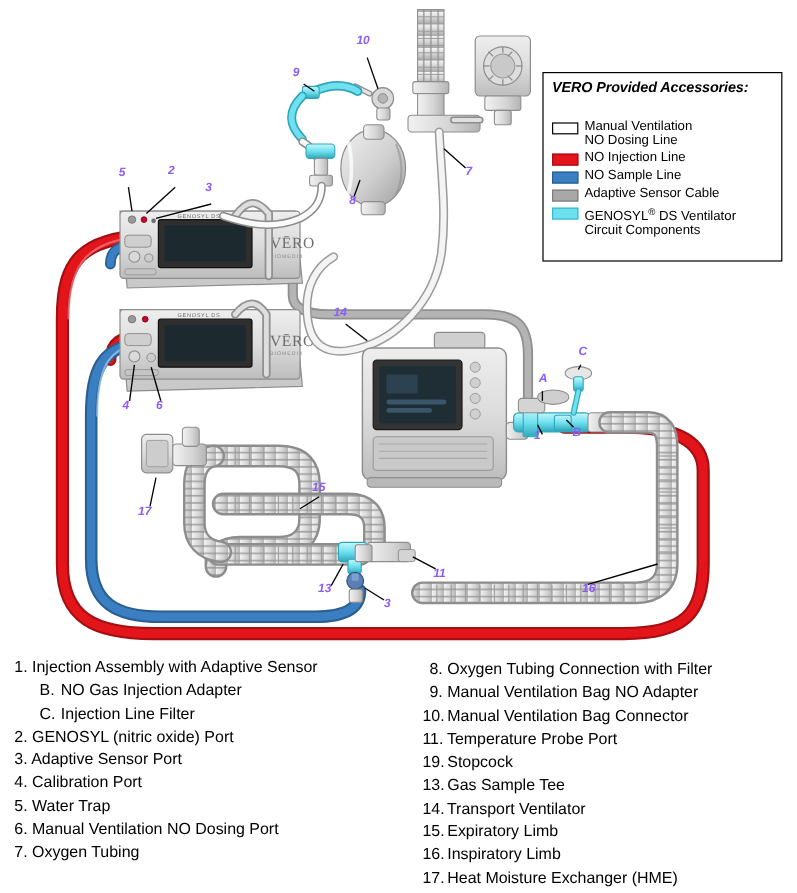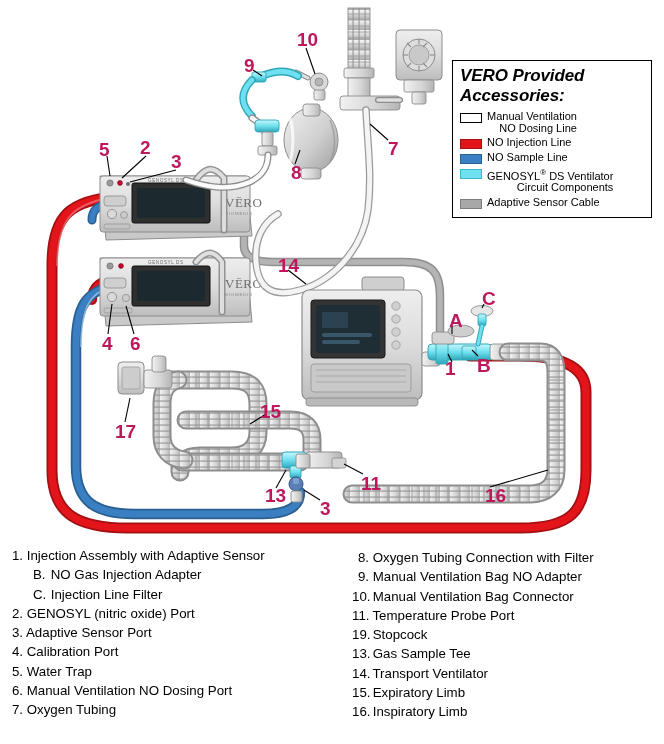--- a/index.html
+++ b/index.html
@@ -17,48 +17,48 @@
     background: #ffffff;
   }
   #diagram {
     position: absolute;
     left: 0; top: 0;
     width: 664px;
     height: 540px;
   }
   .lbl {
     position: absolute;
-    font-size: 19px;
+    font-size: 10px;
     font-weight: bold;
-    color: #be185d;
+    color: #8b5cf6;
     line-height: 1;
     white-space: nowrap;
+    font-style: italic;
   }
   
   #legend {
     position: absolute;
     left: 452px; top: 60px;
     width: 200px; height: 158px;
     border: 1px solid #000;
     background: #fff;
     padding: 5px 6px 4px 7px;
   }
   #legend .ltitle {
-    font-size: 17px;
+    font-size: 12px;
     font-weight: bold;
     font-style: italic;
     color: #000;
-    margin-bottom: 5px;
+    margin-bottom: 20px;
     letter-spacing: -0.1px;
   }
   #legend .lrow {
     display: flex;
     align-items: flex-start;
     margin-bottom: 3px;
-    text-align: right;
   }
   #legend .swatch {
     width: 22px; height: 10px;
     margin-right: 5px;
     flex: 0 0 auto;
     margin-top: 2px;
   }
   #legend .ltext {
     font-size: 11px;
     line-height: 11.6px;
@@ -457,27 +457,27 @@
       <span class="swatch" style="background:#e3151b; border:1px solid #a30f13;"></span>
       <span class="ltext">NO Injection Line</span>
     </div>
 
     <div class="lrow">
       <span class="swatch" style="background:#3a7fc1; border:1px solid #2b5f92;"></span>
       <span class="ltext">NO Sample Line</span>
     </div>
 
     <div class="lrow">
+      <span class="swatch" style="background:#a8a8a8; border:1px solid #7d7d7d;"></span>
+      <span class="ltext">Adaptive Sensor Cable</span>
+    </div>
+
+    <div class="lrow">
       <span class="swatch" style="background:#6fe0ef; border:1px solid #39b9cc;"></span>
       <span class="ltext">GENOSYL<span class="sup">®</span> DS Ventilator<br>Circuit Components</span>
-    </div>
-
-    <div class="lrow">
-      <span class="swatch" style="background:#a8a8a8; border:1px solid #7d7d7d;"></span>
-      <span class="ltext">Adaptive Sensor Cable</span>
     </div>
   </div>
 
   <div id="captions">
     <div id="col-left">
       <div class="cap"><span class="num">1.</span> <span>Injection Assembly with Adaptive Sensor</span></div>
       <div class="cap sub"><span class="num">B.</span> <span>NO Gas Injection Adapter</span></div>
       <div class="cap sub"><span class="num">C.</span> <span>Injection Line Filter</span></div>
       <div class="cap"><span class="num">2.</span> <span>GENOSYL (nitric oxide) Port</span></div>
       <div class="cap"><span class="num">3.</span> <span>Adaptive Sensor Port</span></div>
@@ -490,16 +490,17 @@
     <div id="col-right">
       <div class="cap"><span class="num">8.</span> <span>Oxygen Tubing Connection with Filter</span></div>
       <div class="cap"><span class="num">9.</span> <span>Manual Ventilation Bag NO Adapter</span></div>
       <div class="cap"><span class="num">10.</span> <span>Manual Ventilation Bag Connector</span></div>
       <div class="cap"><span class="num">11.</span> <span>Temperature Probe Port</span></div>
       <div class="cap"><span class="num">19.</span> <span>Stopcock</span></div>
       <div class="cap"><span class="num">13.</span> <span>Gas Sample Tee</span></div>
       <div class="cap"><span class="num">14.</span> <span>Transport Ventilator</span></div>
       <div class="cap"><span class="num">15.</span> <span>Expiratory Limb</span></div>
       <div class="cap"><span class="num">16.</span> <span>Inspiratory Limb</span></div>
+      <div class="cap"><span class="num">17.</span> <span>Heat Moisture Exchanger (HME)</span></div>
     </div>
   </div>
 
 </div>
 
 </body></html>

